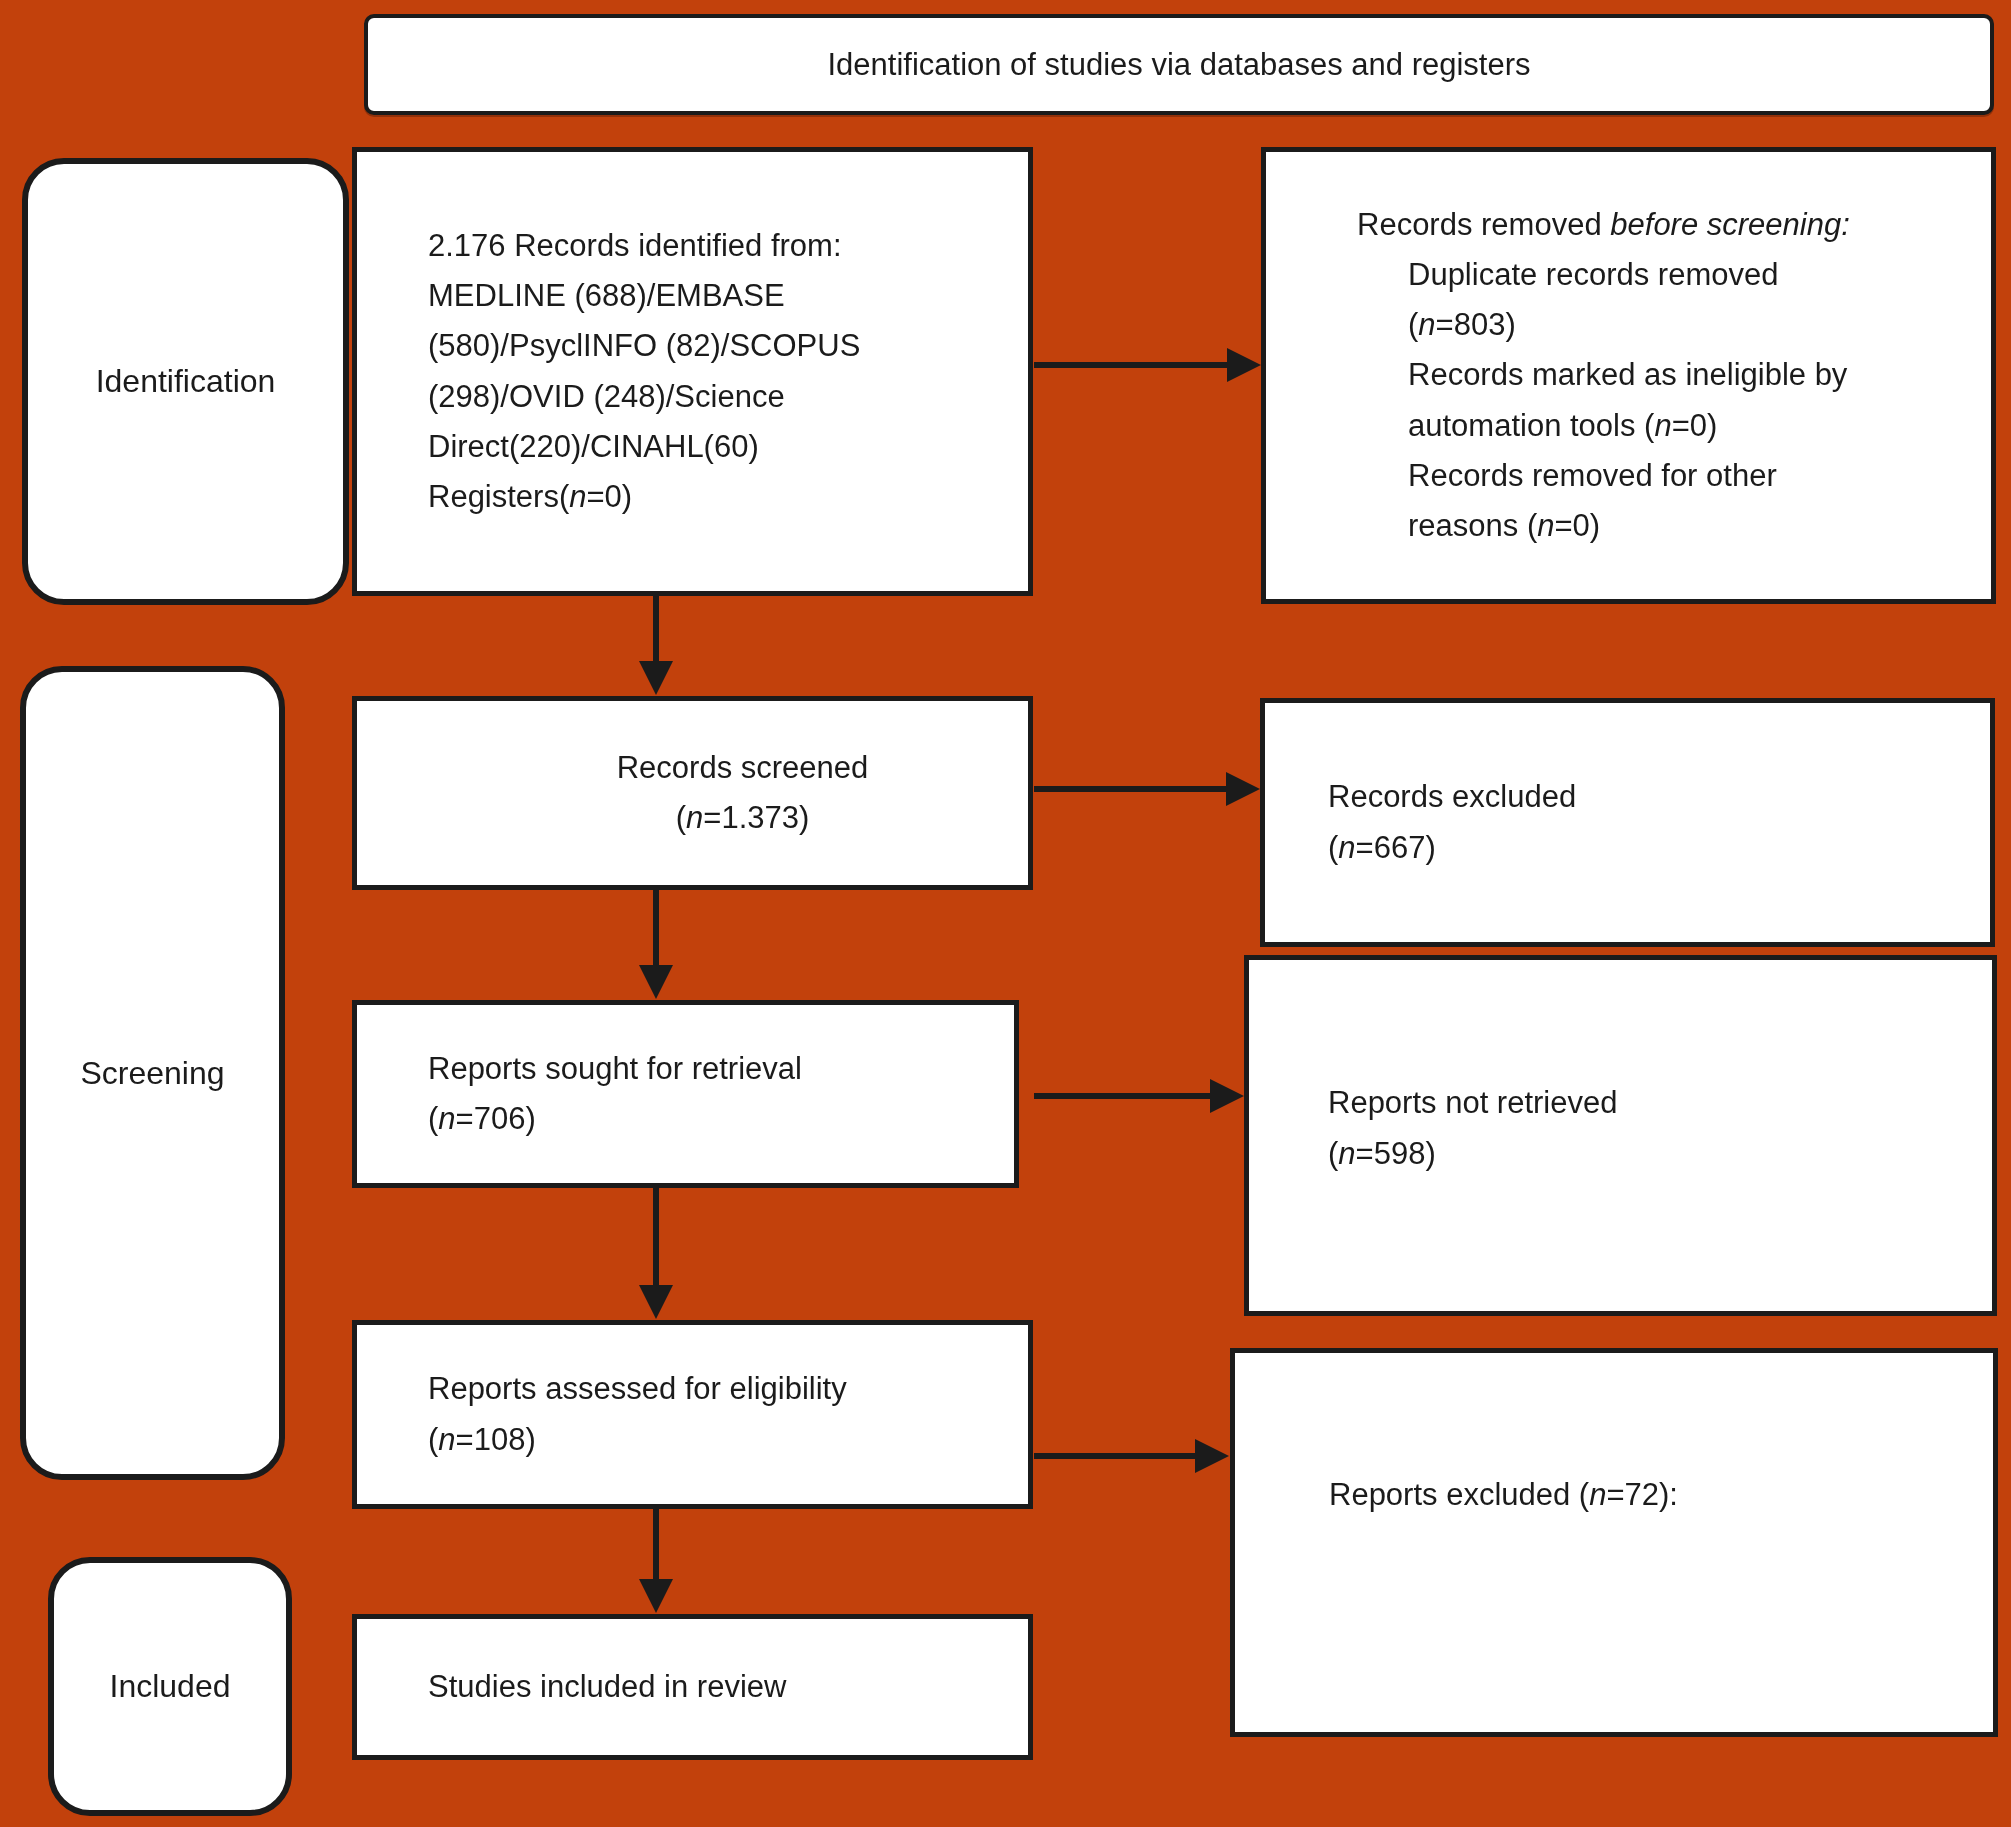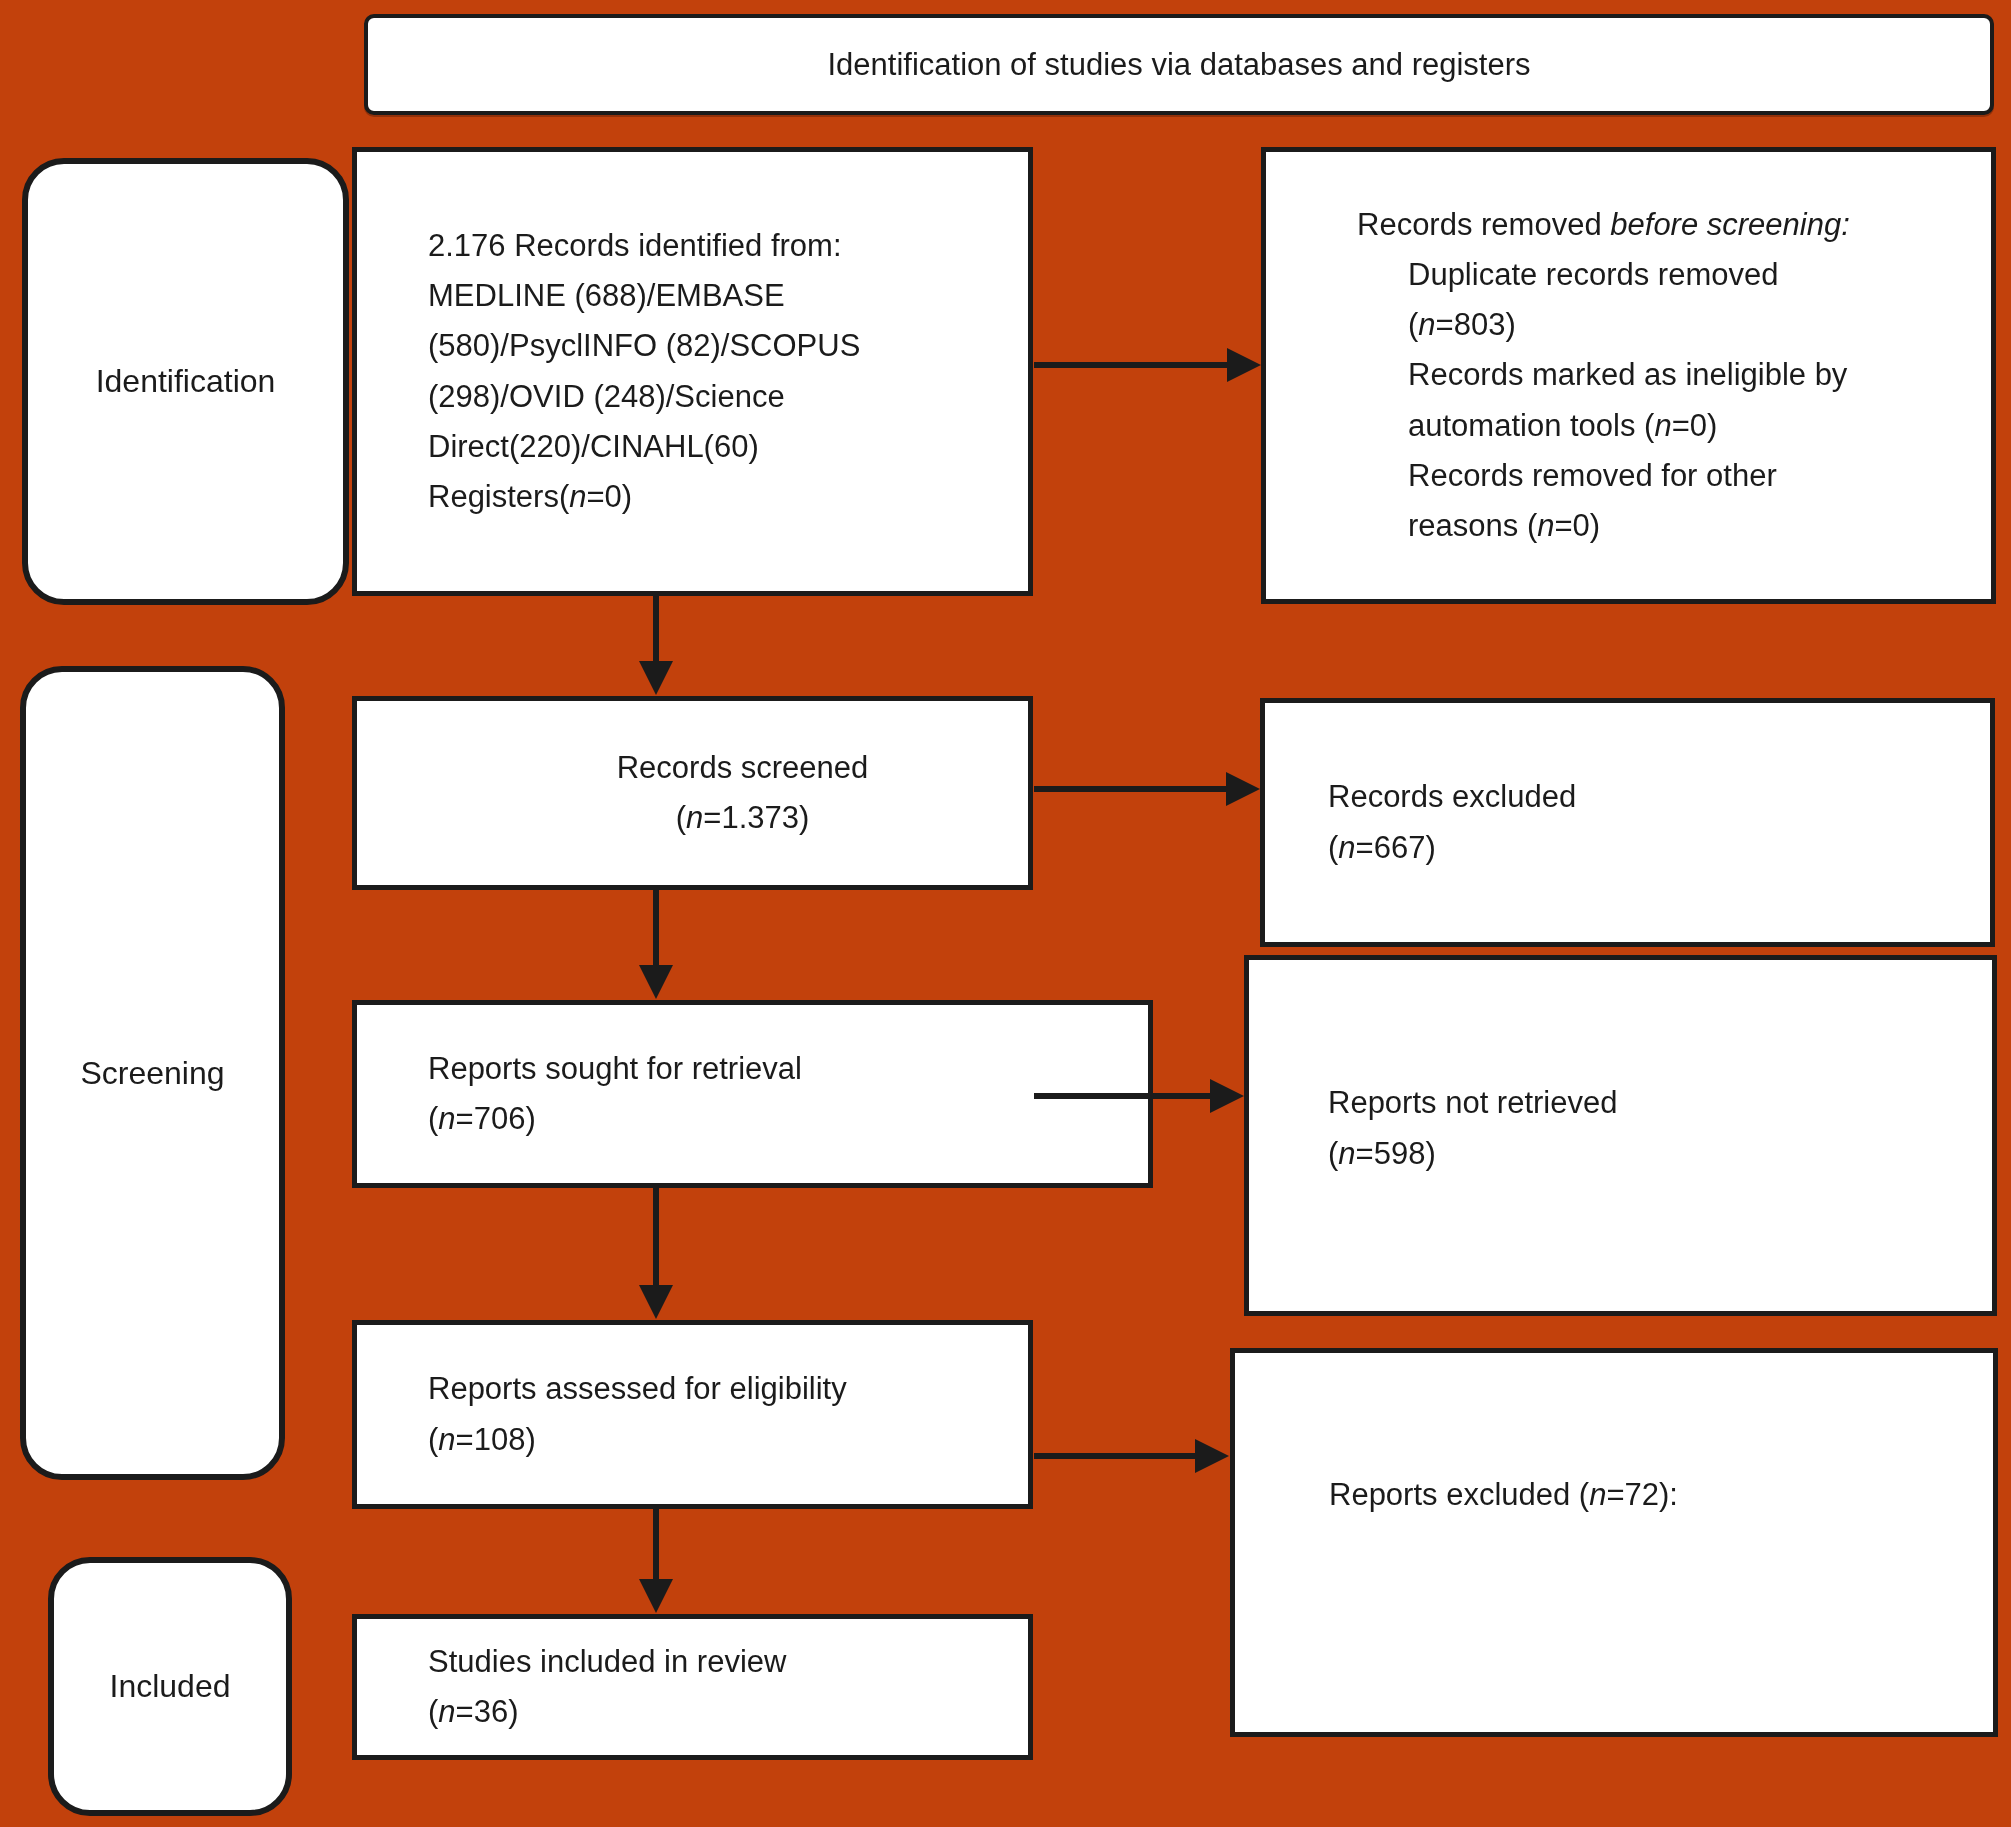--- a/index.html
+++ b/index.html
@@ -30,21 +30,21 @@
     position:absolute; box-sizing:border-box;
     left:364px; top:14px; width:1630px; height:101px;
     background:#ffffff; border:4px solid #1b1b1b; border-radius:10px;
     display:flex; align-items:center; justify-content:center;
     font-size:31px;
     box-shadow:0 2px 0 rgba(0,0,0,0.25);
   }
   
   #box-identified   { left:352px; top:147px;  width:681px; height:449px; padding-left:71px; }
   #box-screened     { left:352px; top:696px;  width:681px; height:194px; padding-left:100px;text-align:center; }
-  #box-sought       { left:352px; top:1000px; width:801px; height:188px; padding-left:71px; }
+  #box-sought       { left:352px; top:1000px; width:667px; height:188px; padding-left:71px; }
   #box-assessed     { left:352px; top:1320px; width:681px; height:189px; padding-left:71px; }
   #box-included     { left:352px; top:1614px; width:681px; height:146px; padding-left:71px; }
   
   #box-removed       { left:1261px; top:147px;  width:735px; height:457px; padding-left:91px; }
   #box-rec-excluded  { left:1260px; top:698px;  width:735px; height:249px; padding-left:63px; }
   #box-not-retrieved { left:1244px; top:955px;  width:753px; height:361px; padding-left:79px; }
   #box-rep-excluded  { left:1230px; top:1348px; width:768px; height:389px; padding-left:94px; }
   #box-not-retrieved .content { margin-top:-14px; }
   #box-rep-excluded  .content { margin-top:-95px; }
   
@@ -120,21 +120,20 @@
   </div>
   <div class="box" id="box-assessed">
     <div class="content">
         <div class="line"><span>Reports assessed for eligibility</span></div>
         <div class="line"><span>(</span><i>n</i><span>=108)</span></div>
       </div>
   </div>
   <div class="box" id="box-included">
     <div class="content">
         <div class="line"><span>Studies included in review</span></div>
-        <div class="line"><span>(</span><i>n</i><span>=36)</span></div>
       </div>
   </div>
 
   <div class="box" id="box-removed">
     <div class="content">
         <div class="line"><span>Records removed </span><i>before screening:</i></div>
         <div class="line indent"><span>Duplicate records removed</span></div>
         <div class="line indent"><span>(</span><i>n</i><span>=803)</span></div>
         <div class="line indent"><span>Records marked as ineligible by</span></div>
         <div class="line indent"><span>automation tools (</span><i>n</i><span>=0)</span></div>

